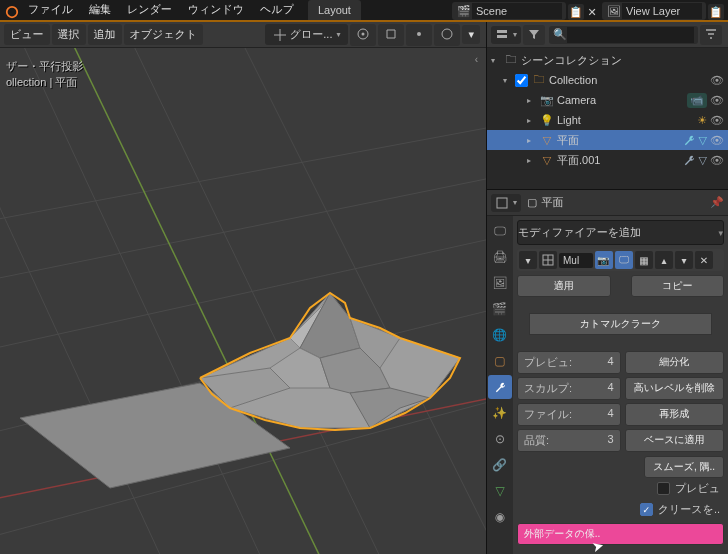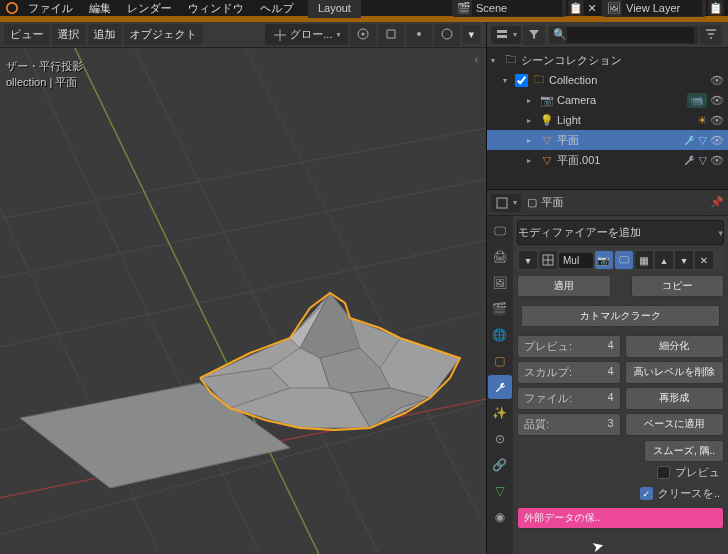--- a/index.html
+++ b/index.html
@@ -1,17 +1,17 @@
 <!DOCTYPE html>
 <html><head>
 <meta charset="utf-8">
 <style>
 *{margin:0;padding:0;box-sizing:border-box;font-family:sans-serif;font-size:11px;color:#ccc;user-select:none}
 body{background:#393939;width:728px;height:554px;overflow:hidden;position:relative}
-.topbar{height:22px;background:#1b1b1b;display:flex;align-items:center;padding:0 4px;border-bottom:6px solid #a16207}
+.topbar{height:22px;background:#1b1b1b;display:flex;align-items:flex-end;padding:0 4px;border-bottom:2px solid #a16207}
 .menu-item{padding:3px 8px;cursor:pointer;color:#ddd}
 .tab{background:#303030;padding:4px 10px;border-radius:3px 3px 0 0;margin-left:6px;font-size:11px}
 .hdr-field{display:flex;align-items:center;background:#2c2c2c;border-radius:3px;height:18px;padding:0 4px;margin:0 2px}
 .hdr-input{background:#1d1d1d;border:none;color:#ccc;height:16px;padding:0 4px;outline:none;font-size:11px}
 .hdr-icon{width:16px;height:16px;display:inline-flex;align-items:center;justify-content:center}
 
 .toolbar2{height:26px;background:#393939;display:flex;align-items:center;padding:2px 4px;border-bottom:1px solid #222}
 .tb-btn{padding:3px 6px;background:#303030;border-radius:3px;margin-right:2px;cursor:pointer;color:#ddd}
 .tb-dd{padding:3px 8px;background:#2a2a2a;border-radius:3px;margin-right:2px;cursor:pointer;display:flex;align-items:center}
 .tb-dd::after{content:"▾";font-size:8px;margin-left:4px;opacity:.7}
@@ -45,21 +45,21 @@
 
 .mod-head{background:#3c3c3c;border-radius:3px;padding:2px;display:flex;align-items:center;gap:2px;margin-bottom:4px}
 .mod-head-btn{width:18px;height:18px;background:#2a2a2a;border-radius:2px;display:flex;align-items:center;justify-content:center;cursor:pointer;font-size:10px}
 .mod-head-btn.on{background:#4772b3}
 .mod-name{background:#1d1d1d;border-radius:2px;padding:2px 4px;flex:0 0 34px;font-size:10px}
 
 .btn-row{display:flex;gap:20px;margin-bottom:4px}
 .gbtn{flex:1;background:#565656;border:1px solid #333;border-radius:3px;padding:3px 4px;text-align:center;cursor:pointer;font-size:10px;color:#eee}
 .gbtn.active{background:#4772b3}
 .toggle-pair{display:flex;border-radius:3px;overflow:hidden;margin-bottom:4px}
-.toggle-pair .gbtn{border-radius:0;margin:4px}
+.toggle-pair .gbtn{border-radius:0;margin:12px}
 
 .num-row{display:flex;gap:4px;margin-bottom:3px}
 .num-field{flex:1;background:#565656;border:1px solid #333;border-radius:3px;padding:3px 6px;display:flex;justify-content:space-between;cursor:pointer;font-size:10px;color:#eee}
 .num-field .lab{opacity:.9}
 
 .chk-row{display:flex;align-items:center;padding:3px 4px;cursor:pointer;font-size:10px}
 .chk{width:13px;height:13px;border:1px solid #555;border-radius:2px;margin-right:5px;background:#222;display:flex;align-items:center;justify-content:center}
 .chk.on{background:#4772b3;border-color:#4772b3}
 .chk.on::after{content:"✓";color:#fff;font-size:9px}
 

